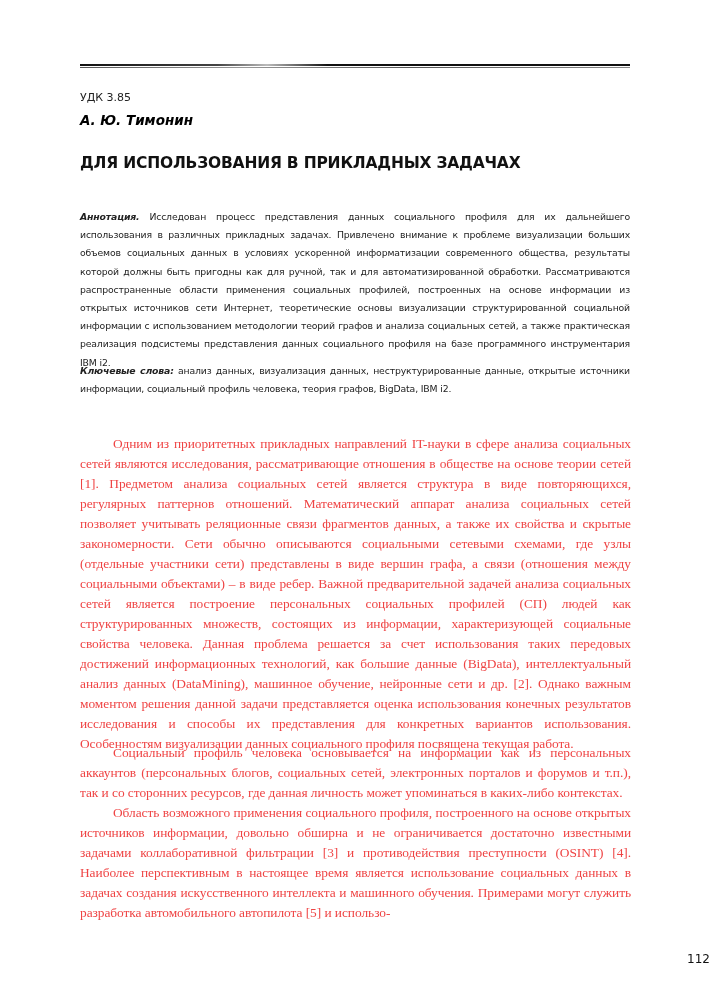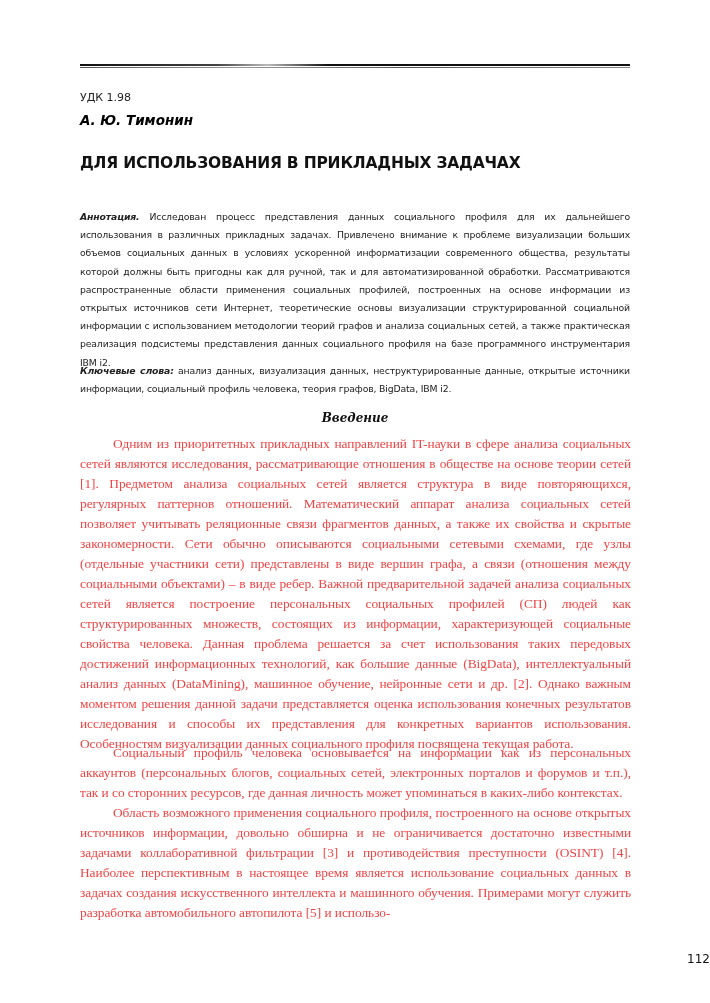--- a/index.html
+++ b/index.html
@@ -63,37 +63,36 @@
 </head>
 <body>
 
 <div class="page">
 
   <div class="rule">
     <div class="top"></div>
     <div class="bot"></div>
   </div>
 
-  <div class="udk">УДК 1.98</div>
+  <div class="udk">УДК 3.85</div>
 
   <div class="author">А. Ю. Тимонин</div>
 
   <div class="title">
     <div>ДЛЯ ИСПОЛЬЗОВАНИЯ В ПРИКЛАДНЫХ ЗАДАЧАХ</div>
   </div>
 
   <div class="abstract">
     <span class="label">Аннотация.</span><span> Исследован процесс представления данных социального профиля для их дальнейшего использования в различных прикладных задачах. Привлечено внимание к проблеме визуализации больших объемов социальных данных в условиях ускоренной информатизации современного общества, результаты которой должны быть пригодны как для ручной, так и для автоматизированной обработки. Рассматриваются распространенные области применения социальных профилей, построенных на основе информации из открытых источников сети Интернет, теоретические основы визуализации структурированной социальной информации с использованием методологии теорий графов и анализа социальных сетей, а также практическая реализация подсистемы представления данных социального профиля на базе программного инструментария IBM i2.</span>
   </div>
 
   <div class="keywords">
     <span class="label">Ключевые слова:</span><span> анализ данных, визуализация данных, неструктурированные данные, открытые источники информации, социальный профиль человека, теория графов, BigData, IBM i2.</span>
   </div>
 
-  <div class="section-heading h-intro">Введение</div>
   <div class="body-text p-intro">
     <p>Одним из приоритетных прикладных направлений IT-науки в сфере анализа социальных сетей являются исследования, рассматривающие отношения в обществе на основе теории сетей [1]. Предметом анализа социальных сетей является структура в виде повторяющихся, регулярных паттернов отношений. Математический аппарат анализа социальных сетей позволяет учитывать реляционные связи фрагментов данных, а также их свойства и скрытые закономерности. Сети обычно описываются социальными сетевыми схемами, где узлы (отдельные участники сети) представлены в виде вершин графа, а связи (отношения между социальными объектами) – в виде ребер. Важной предварительной задачей анализа социальных сетей является построение персональных социальных профилей (СП) людей как структурированных множеств, состоящих из информации, характеризующей социальные свойства человека. Данная проблема решается за счет использования таких передовых достижений информационных технологий, как большие данные (BigData), интеллектуальный анализ данных (DataMining), машинное обучение, нейронные сети и др. [2]. Однако важным моментом решения данной задачи представляется оценка использования конечных результатов исследования и способы их представления для конкретных вариантов использования. Особенностям визуализации данных социального профиля посвящена текущая работа.</p>
   </div>
 
   <div class="body-text p-spheres">
     <p>Социальный профиль человека основывается на информации как из персональных аккаунтов (персональных блогов, социальных сетей, электронных порталов и форумов и т.п.), так и со сторонних ресурсов, где данная личность может упоминаться в каких-либо контекстах.</p>
     <p>Область возможного применения социального профиля, построенного на основе открытых источников информации, довольно обширна и не ограничивается достаточно известными задачами коллаборативной фильтрации [3] и противодействия преступности (OSINT) [4]. Наиболее перспективным в настоящее время является использование социальных данных в задачах создания искусственного интеллекта и машинного обучения. Примерами могут служить разработка автомобильного автопилота [5] и использо-</p>
   </div>
 
   <div class="page-number">112</div>

